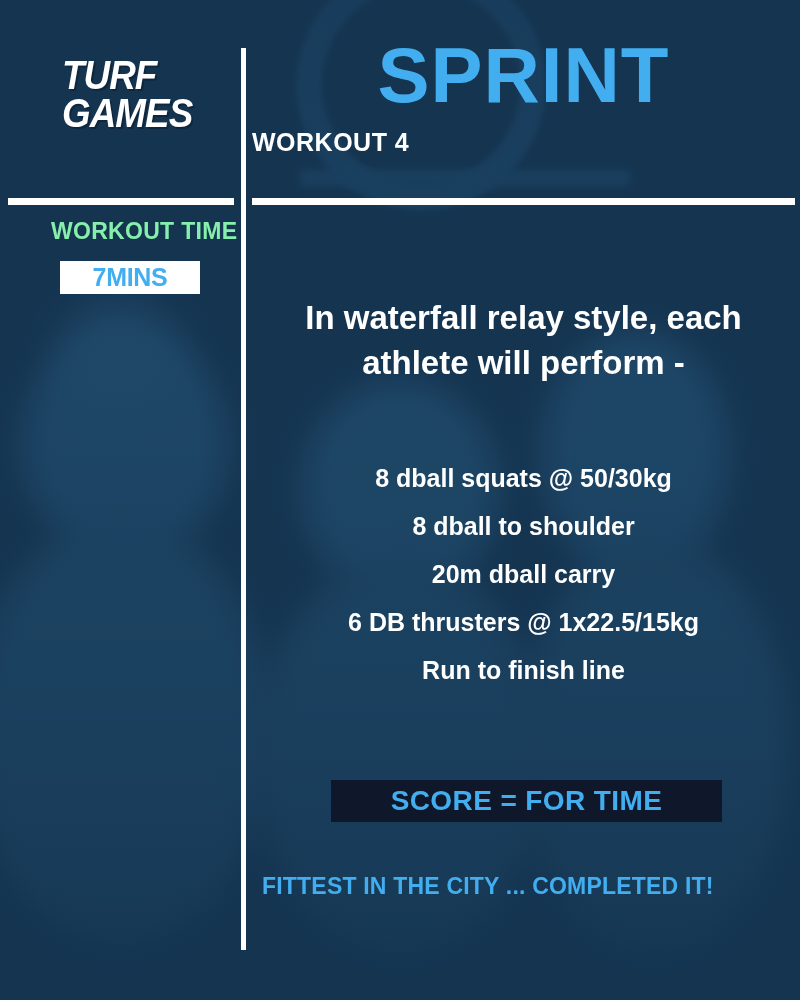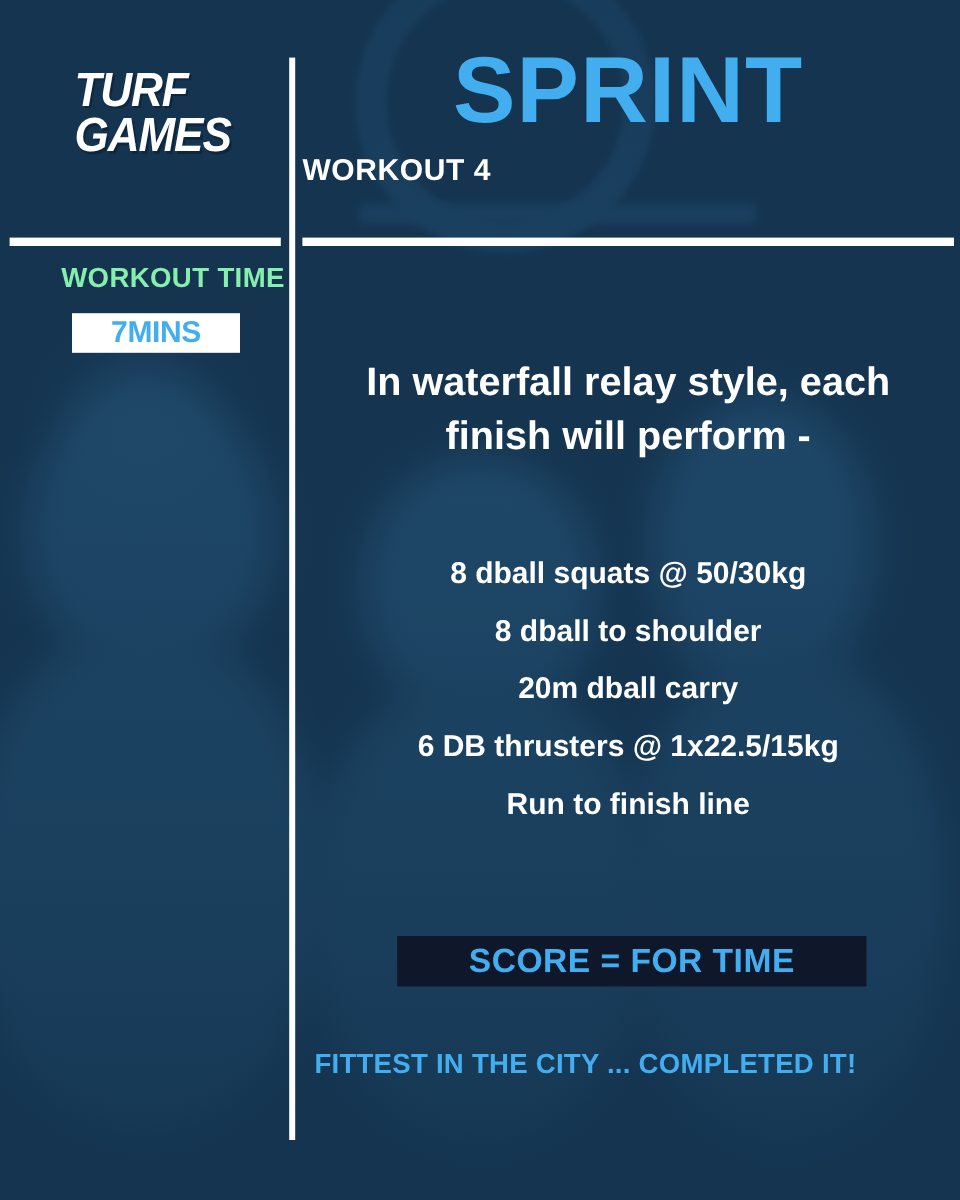--- a/index.html
+++ b/index.html
@@ -189,21 +189,21 @@
   </div>
 
   <div class="sprint-title">SPRINT</div>
   <div class="workout-no">WORKOUT 4</div>
 
   <div class="workout-time-label">WORKOUT TIME</div>
   <div class="time-badge">
     <span>7MINS</span>
   </div>
 
-  <div class="intro">In waterfall relay style, each finish will perform -</div>
+  <div class="intro">In waterfall relay style, each athlete will perform -</div>
 
   <ul class="movements">
     <li>8 dball squats @ 50/30kg</li>
     <li>8 dball to shoulder</li>
     <li>20m dball carry</li>
     <li>6 DB thrusters @ 1x22.5/15kg</li>
     <li>Run to finish line</li>
   </ul>
 
   <div class="score-banner">

